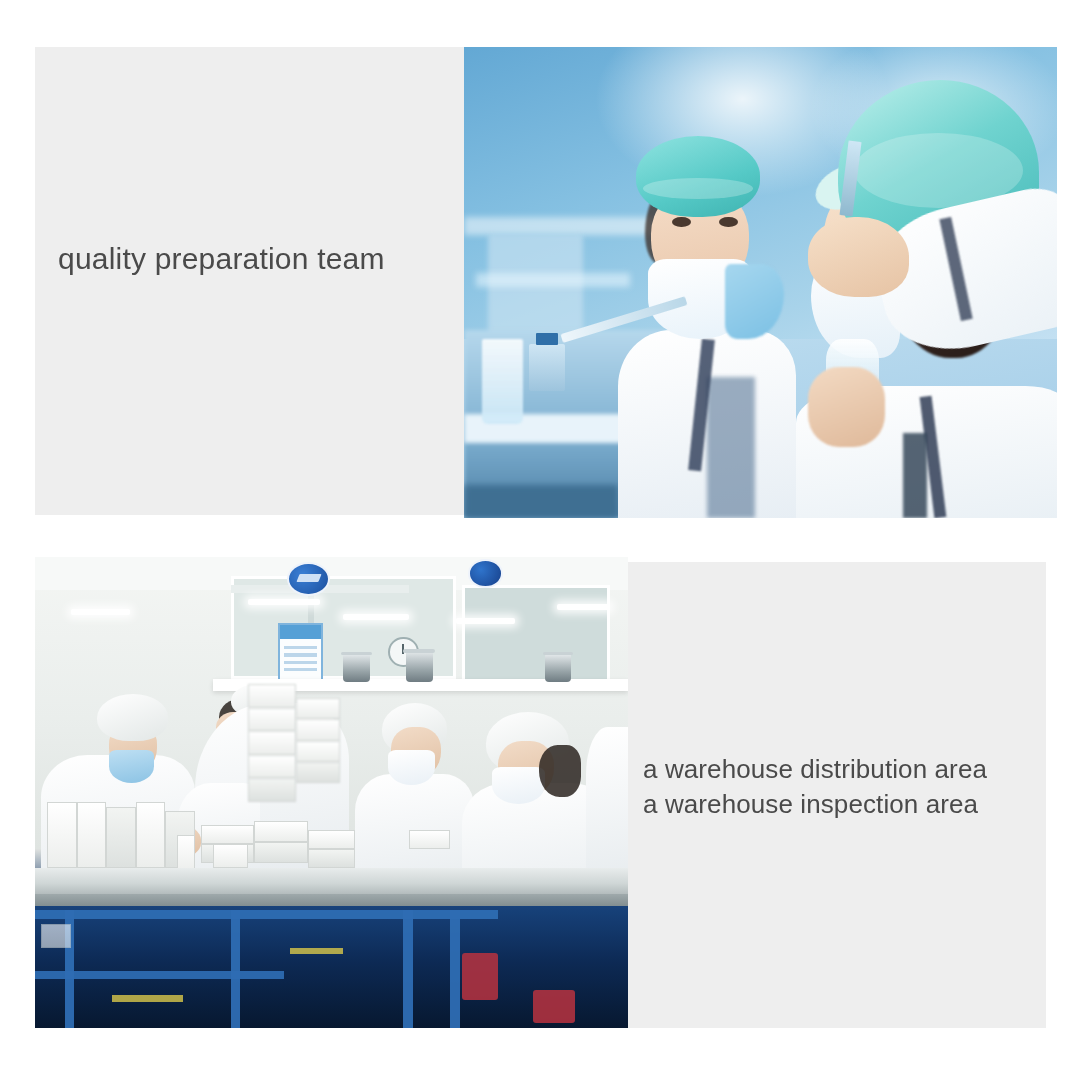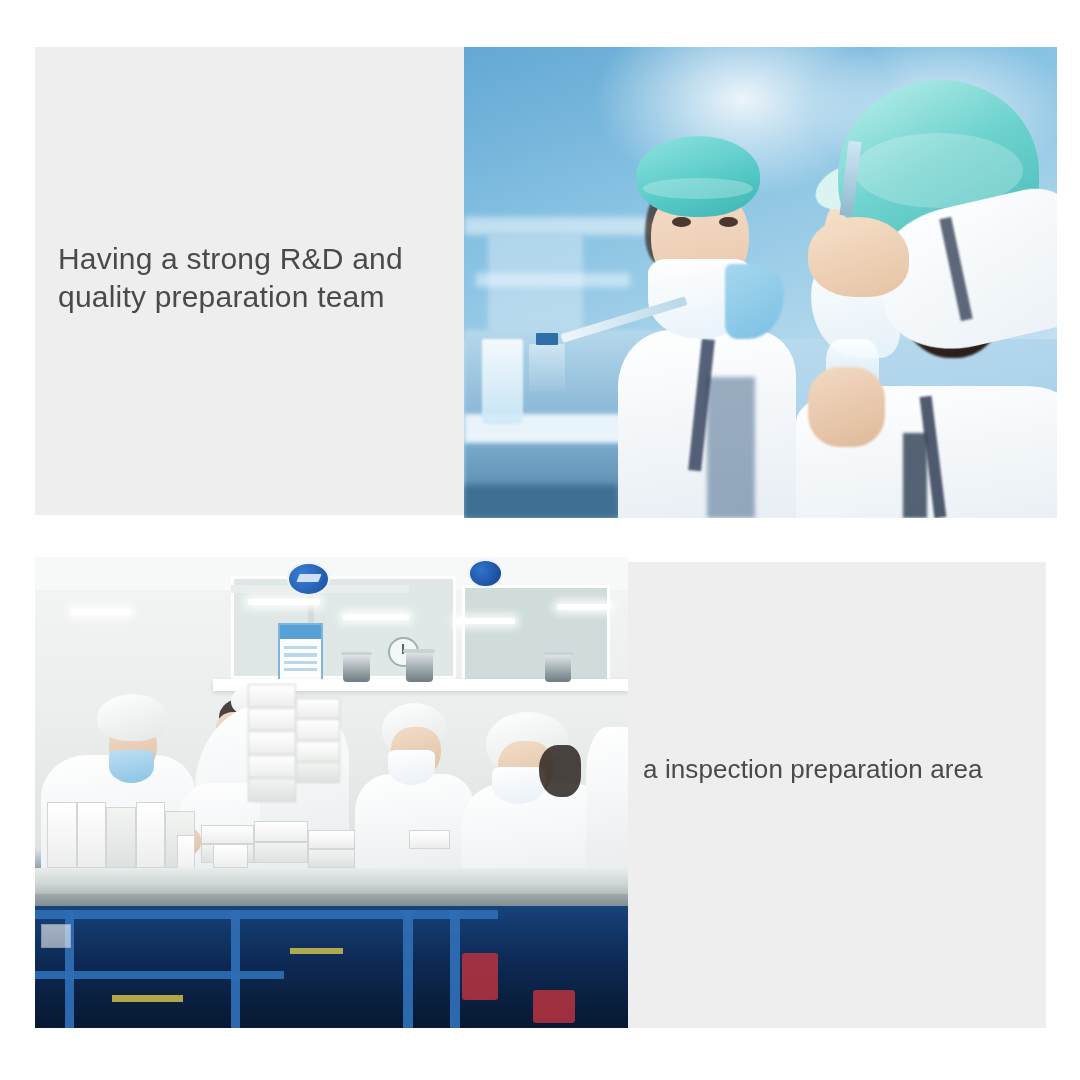--- a/index.html
+++ b/index.html
@@ -175,21 +175,20 @@
   .blurbox{filter:blur(1.1px);}
 </style>
 </head>
 <body>
 
 <div class="canvas">
 
   <div class="panel" id="top-panel"></div>
 
   <div id="top-caption">
-    <span class="ln">Having a strong R&amp;D and</span>
     <span class="ln">quality preparation team</span>
   </div>
 
   <div class="photo" id="top-photo">
     <div class="tp tp-wall"></div>
     <div class="tp tp-glow"></div>
     <div class="tp tp-glow2"></div>
     <div class="tp tp-equip2"></div>
     <div class="tp tp-shelf"></div>
     <div class="tp tp-equip"></div>
@@ -228,21 +227,22 @@
     <div class="tp flask"></div>
     <div class="tp hand2"></div>
     <div class="tp pipette"></div>
     <div class="tp smallbottle"></div>
     <div class="tp tp-rail"></div>
   </div>
 
   <div class="panel" id="bottom-panel"></div>
 
   <div id="bottom-caption">
-    <span class="ln">a inspection preparation area</span>
+    <span class="ln">a warehouse distribution area</span>
+    <span class="ln">a warehouse inspection area</span>
   </div>
 
   <div class="photo" id="bottom-photo">
     <div class="bp bp-wall"></div>
     <div class="bp bp-ceil"></div>
     <div class="bp bp-window"></div>
     <div class="bp bp-window2"></div>
     <div class="bp bp-duct"></div>
     <div class="bp bp-pipe"></div>
     <div class="bp bp-light" style="left:6%;top:11%;width:10%;"></div>

